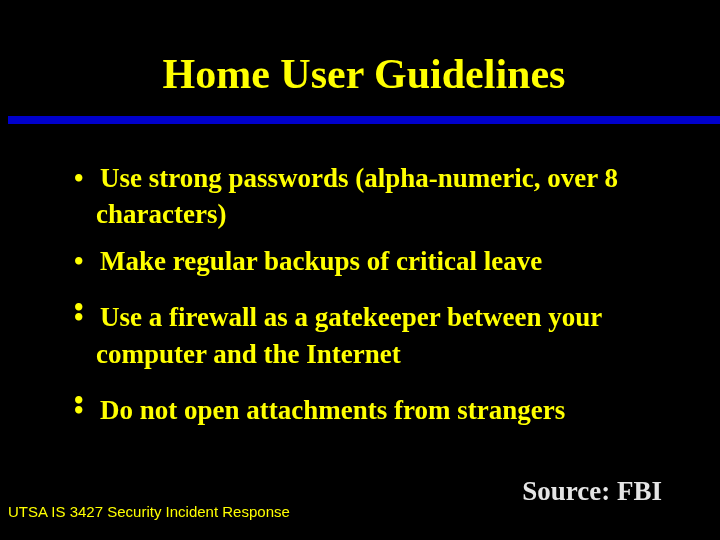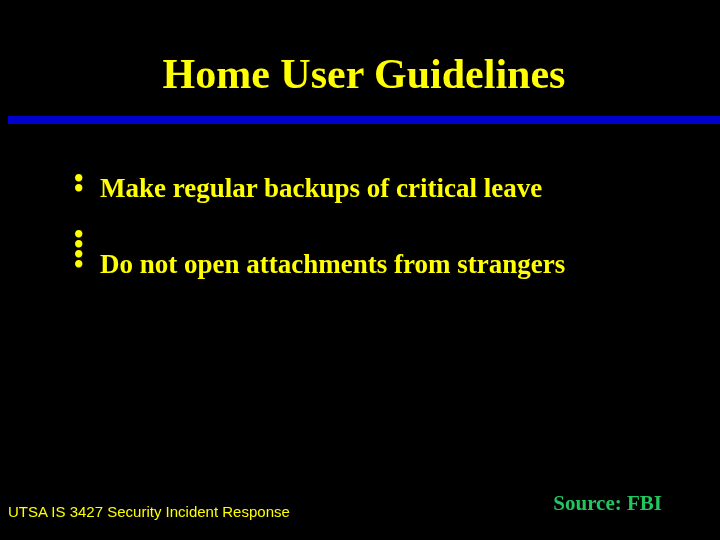--- a/index.html
+++ b/index.html
@@ -52,49 +52,51 @@
     position: absolute;
     bottom: 20px;
     left: 0;
     color: #ffff00;
     font-family: Arial, Helvetica, sans-serif;
     font-size: 15px;
     font-weight: normal;
   }
   .footer-right {
     position: absolute;
-    bottom: 24px;
+    bottom: 33px;
     right: 58px;
-    color: #22c55e;
-    font-size: 21px;
+    color: #e5e5e5;
+    font-size: 27px;
     font-weight: bold;
   }
 </style>
 </head>
 <body>
 
 <div class="title-area">
   <h1 class="title">Home User Guidelines</h1>
 </div>
 <div class="divider"></div>
 
 <div class="content">
   <ul class="bullet-list">
     <li class="bullet-item">
       <span class="bullet-dot">•</span>
+      <span>Use strong passwords (alpha-numeric, over 8 characters)</span>
     </li>
     <li class="bullet-item">
       <span class="bullet-dot">•</span>
       <span>Make regular backups of critical leave</span>
     </li>
     <li class="bullet-item">
       <span class="bullet-dot">•</span>
     </li>
     <li class="bullet-item">
       <span class="bullet-dot">•</span>
+      <span>Use a firewall as a gatekeeper between your computer and the Internet</span>
     </li>
     <li class="bullet-item">
       <span class="bullet-dot">•</span>
     </li>
     <li class="bullet-item">
       <span class="bullet-dot">•</span>
       <span>Do not open attachments from strangers</span>
     </li>
   </ul>
 </div>

